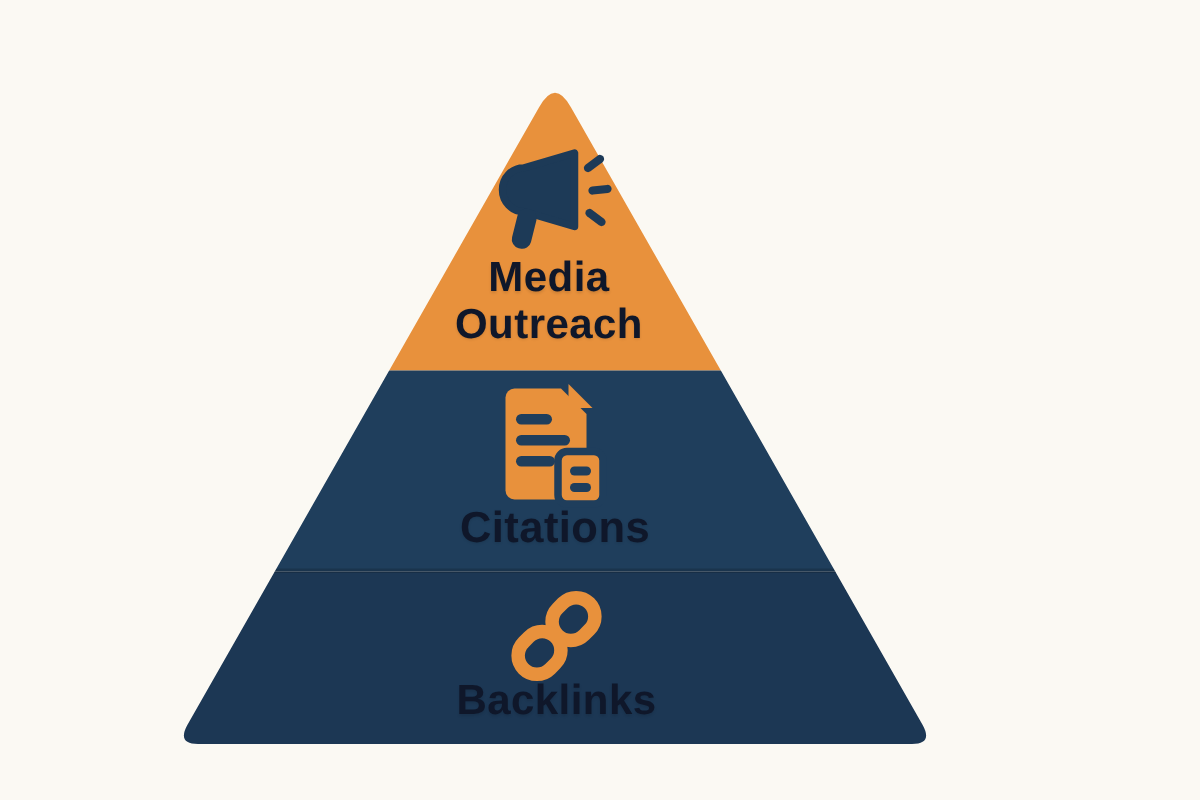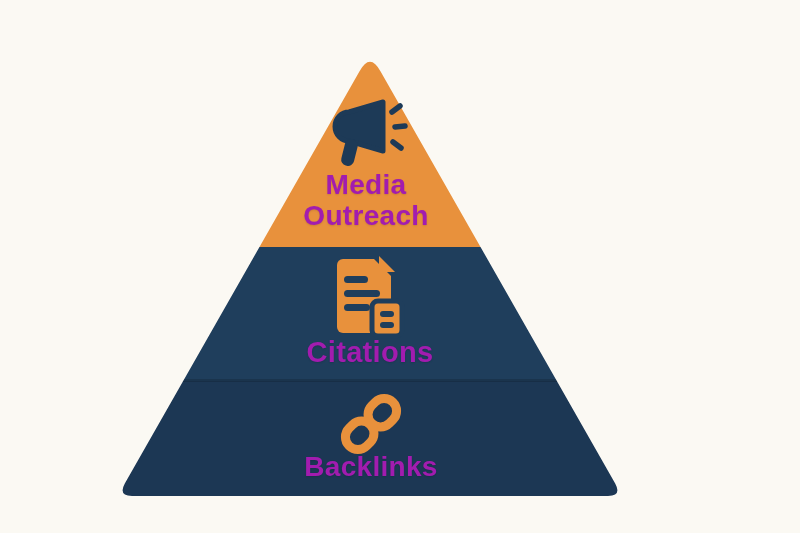--- a/index.html
+++ b/index.html
@@ -21,21 +21,21 @@
   }
   .icon {
     position: absolute;
     overflow: visible;
   }
   .icon-megaphone { left: 323px; top: 99px; }
   .icon-document  { left: 331px; top: 254px; }
   .icon-chain     { left: 339px; top: 392px; }
   .tier-label {
     position: absolute;
-    color: #a21caf;
+    color: #0f172a;
     font-weight: 700;
     text-align: center;
     letter-spacing: 0.3px;
     text-shadow: 0 1px 2px rgba(0,0,0,0.12);
   }
   .label-media {
     left: 286px; top: 169px;
     width: 160px;
     font-size: 28px;
     line-height: 31px;

